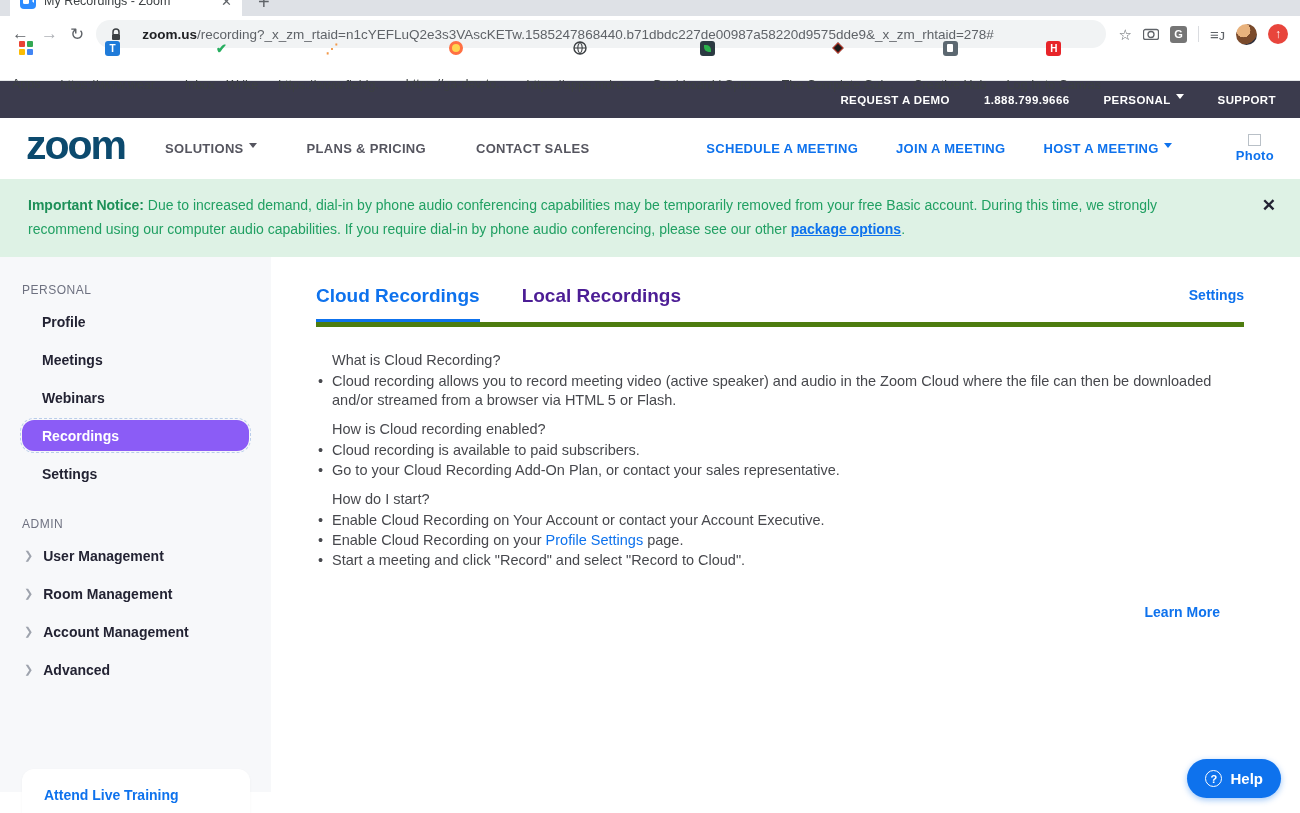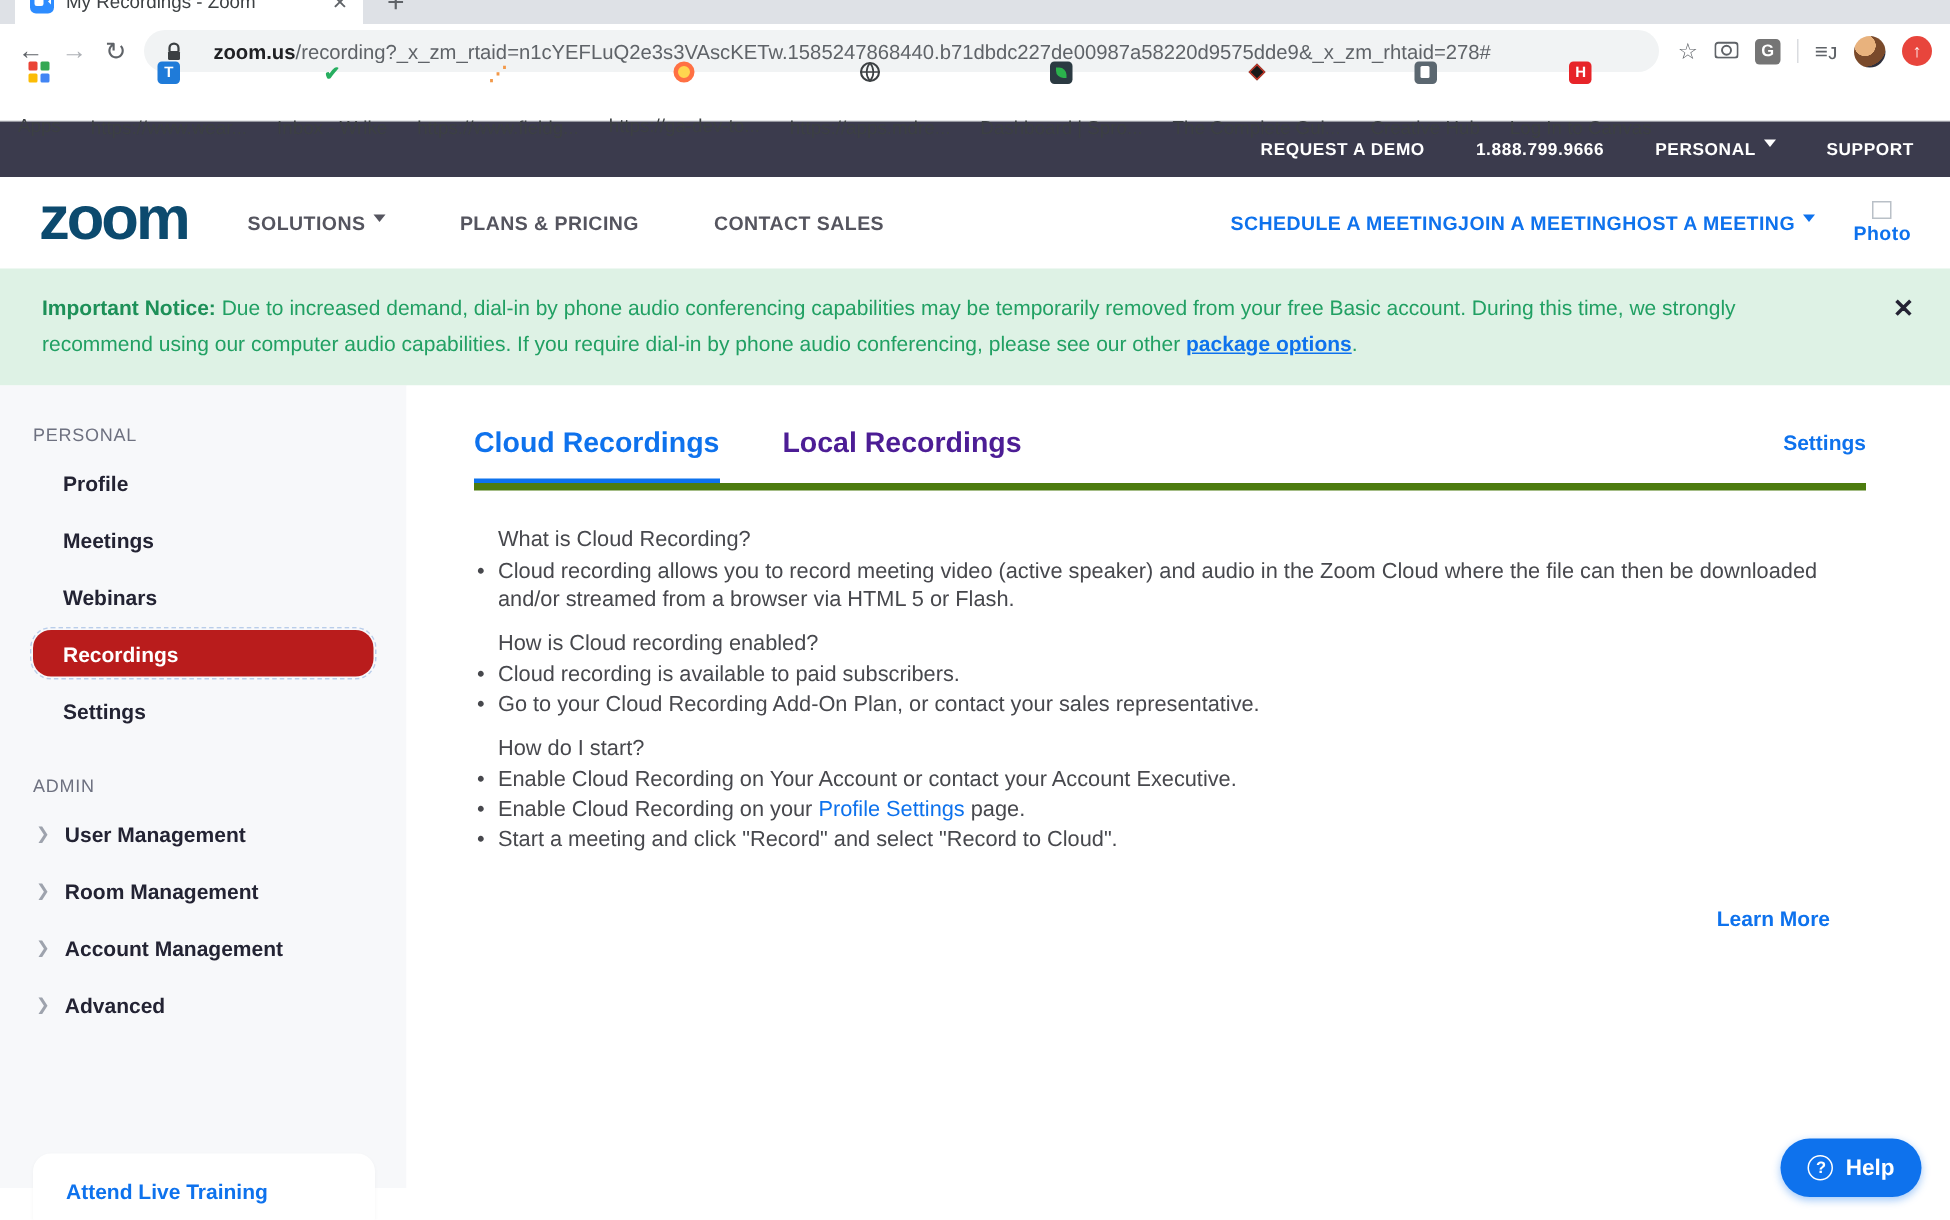--- a/index.html
+++ b/index.html
@@ -47,42 +47,42 @@
   .darkbar { height:37px; background:#3b3b4d; display:flex; align-items:center; justify-content:flex-end;
     gap:34px; padding-right:24px; }
   .darkbar span { color:#fff; font-size:11.5px; font-weight:700; letter-spacing:.4px; }
   .caret { display:inline-block; margin-left:5px; border:4px solid transparent; border-top:5px solid currentColor;
     vertical-align:1px; }
 
   .siteheader { height:61px; background:#fff; display:flex; align-items:center; padding:0 26px; }
   .zoom-logo { font-size:41px; font-weight:700; color:#0c4a6e; letter-spacing:-2px; line-height:.8; margin-top:-6px; }
   .site-nav { display:flex; gap:50px; margin-left:40px; }
   .site-nav span { font-size:13px; font-weight:700; color:#55555f; letter-spacing:.3px; }
-  .site-actions { display:flex; margin-left:auto; align-items:center; }
+  .site-actions { display:flex; gap:38px; margin-left:auto; align-items:center; }
   .site-actions span { font-size:13px; font-weight:700; color:#0e72ed; letter-spacing:.3px; }
   .profile-broken { display:flex; flex-direction:column; align-items:center; margin-left:26px; }
   .broken-img { width:13px; height:12px; border:1px solid #b9c0c7; margin-bottom:2px; }
   .profile-alt { font-size:11px; font-weight:700; color:#0e72ed; }
 
   .notice { position:relative; background:#def2e5; padding:15px 70px 15px 28px; }
   .notice p { font-size:14px; line-height:1.7; color:#21a063; }
   .notice b { font-weight:700; color:#1d9058; }
   .notice a { color:#0e72ed; font-weight:700; text-decoration:underline; }
   .notice-close { position:absolute; right:24px; top:16px; font-size:17px; font-weight:600; color:#232333; }
 
   
   .page-body { display:flex; height:535px; }
   .sidebar { width:271px; background:#f7f8fa; padding-top:26px; position:relative; flex:none; }
   .side-title { padding-left:22px; font-size:12px; color:#6e7180; letter-spacing:.5px; margin-bottom:6px; }
   .side-item { height:38px; display:flex; align-items:center; padding-left:42px; font-size:14px; font-weight:700;
     color:#232333; }
   .side-item.admin { padding-left:24px; }
   .side-item .chev { color:#9ea3ad; font-size:11px; margin-right:10px; font-weight:400; }
   .side-item.active-wrap { padding:0 22px; height:38px; }
-  .active-pill { width:100%; height:31px; background:#b91c1c; border-radius:12px; display:flex; align-items:center;
+  .active-pill { width:100%; height:31px; background:#8b5cf6; border-radius:12px; display:flex; align-items:center;
     padding-left:20px; color:#fff; font-size:14px; font-weight:700; outline:1.5px dashed #b9cdea; outline-offset:1px; }
   .side-gap { height:24px; }
   .side-card { position:absolute; left:22px; width:228px; top:512px; height:70px; background:#fff;
     border-radius:12px; padding:17px 0 0 22px; box-shadow:0 1px 3px rgba(0,0,0,.04); }
   .side-card span { color:#0e72ed; font-size:14px; font-weight:700; }
 
   .main { flex:1; padding:28px 56px 0 45px; position:relative; background:#fff; }
   .tabs { display:flex; gap:42px; border-bottom:5px solid #4d7c0f; position:relative; }
   .main-tab { font-size:19px; padding-bottom:15px; }
   .main-tab.active { color:#0e72ed; font-weight:700; box-shadow:inset 0 -3px 0 #0e72ed; }

